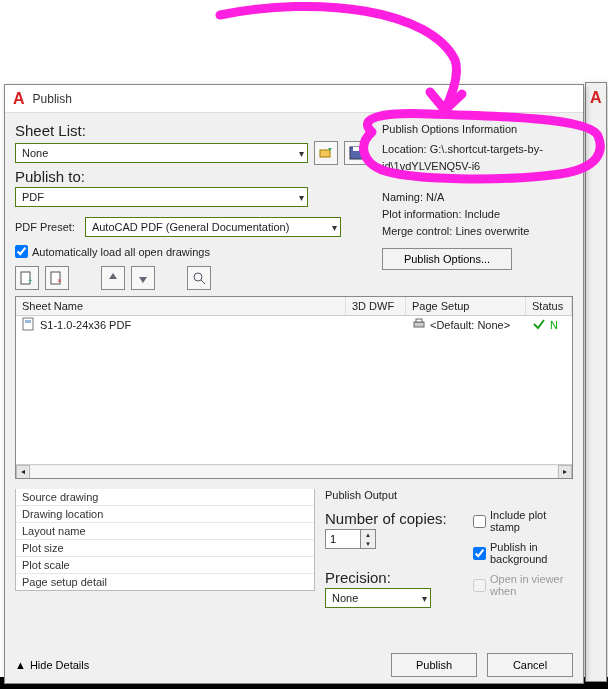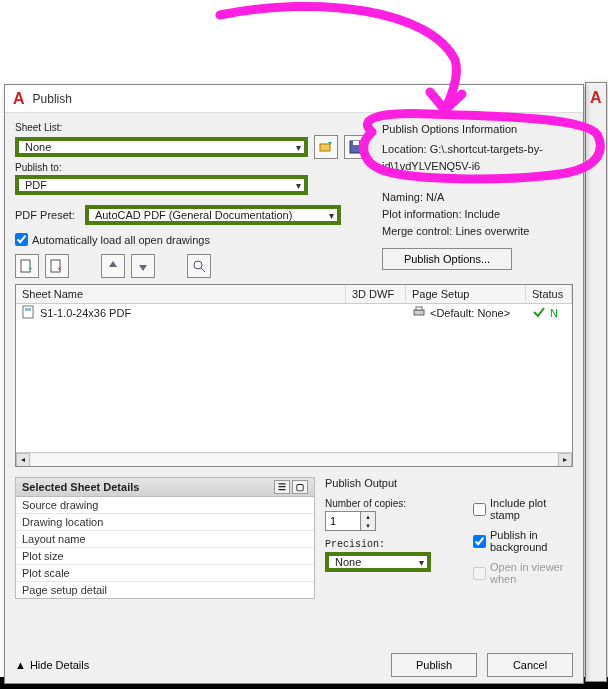--- a/index.html
+++ b/index.html
@@ -28,24 +28,24 @@
   .logo-a { font-weight: 700; font-size: 16px; color: #d62020; }
   .title-text { font-size: 12px; color: #333; }
 
   .content { padding: 6px 10px 0 10px; font-size: 11px; color: #222; display: flex; flex-direction: column; gap: 2px; }
 
   .row { display: flex; align-items: center; gap: 6px; }
   .two-col { display: flex; gap: 14px; }
   .left-col { flex: 0 0 340px; }
   .right-col { flex: 1; padding-top: 2px; }
 
-  label.lab { display: block; font-size: 10px; margin: 3px 0 2px; }
+  label.lab { display: block; font-size: 15px; margin: 3px 0 2px; }
   .combo {
     display: flex; align-items: center; justify-content: space-between;
-    background: #fff; border: 4px solid #4d7c0f; height: 20px;
+    background: #fff; border: 1px solid #4d7c0f; height: 20px;
     padding: 0 3px 0 6px; font-size: 11px;
   }
   .combo .chev { font-size: 10px; color: #333; }
   .combo.full { width: 293px; }
   .combo.mid { width: 256px; }
   .combo.small { width: 106px; }
 
   .iconbtn {
     width: 24px; height: 24px; border: 1px solid #888; background: #f7f7f7;
     display: inline-flex; align-items: center; justify-content: center;
@@ -281,27 +281,20 @@
         <div class="hscroll">
           <div class="arrow">◂</div>
           <div class="track"></div>
           <div class="arrow">▸</div>
         </div>
       </div>
     </div>
 
     <div class="lower">
       <div class="details-panel">
-        <div class="details-head">
-          <span>Selected Sheet Details</span>
-          <span class="hicons">
-            <span class="hicon">☰</span>
-            <span class="hicon">▢</span>
-          </span>
-        </div>
         <div class="details-body">
           <div class="drow">Source drawing</div>
           <div class="drow">Drawing location</div>
           <div class="drow">Layout name</div>
           <div class="drow">Plot size</div>
           <div class="drow">Plot scale</div>
           <div class="drow">Page setup detail</div>
         </div>
       </div>
 
@@ -310,21 +303,21 @@
         <div class="out-grid">
           <div class="out-left">
             <label class="lab">Number of copies:</label>
             <span class="spin">
               <input value="1" style="">
               <span class="arrows">
                 <span class="ab">▴</span>
                 <span class="ab">▾</span>
               </span>
             </span>
-            <label class="lab" style="margin-top:8px;font-family:Liberation Mono, monospace;">Precision:</label>
+            <label class="lab" style="margin-top:20px;">Precision:</label>
             <div class="combo small">
               <span>None</span>
               <span class="chev">▾</span>
             </div>
           </div>
           <div class="out-right">
             <label class="check">
               <input type="checkbox" style="">
               <span>Include plot stamp</span>
             </label>

